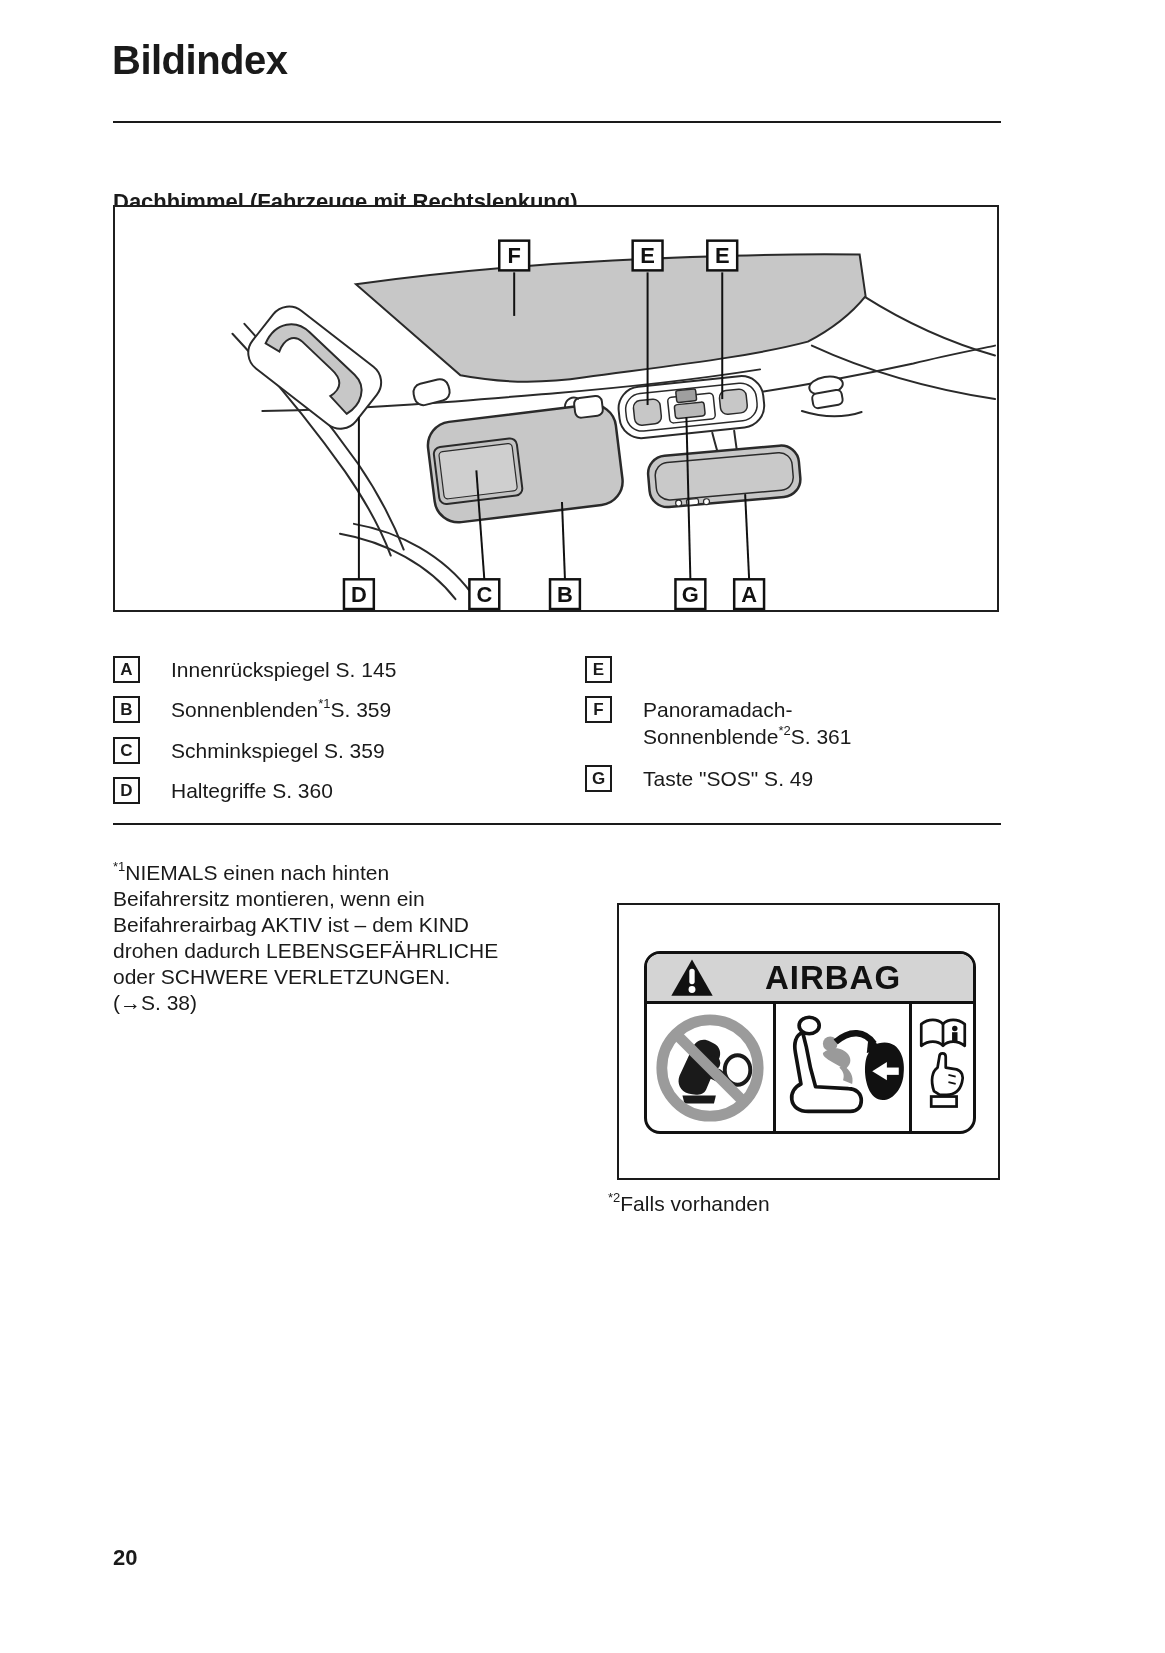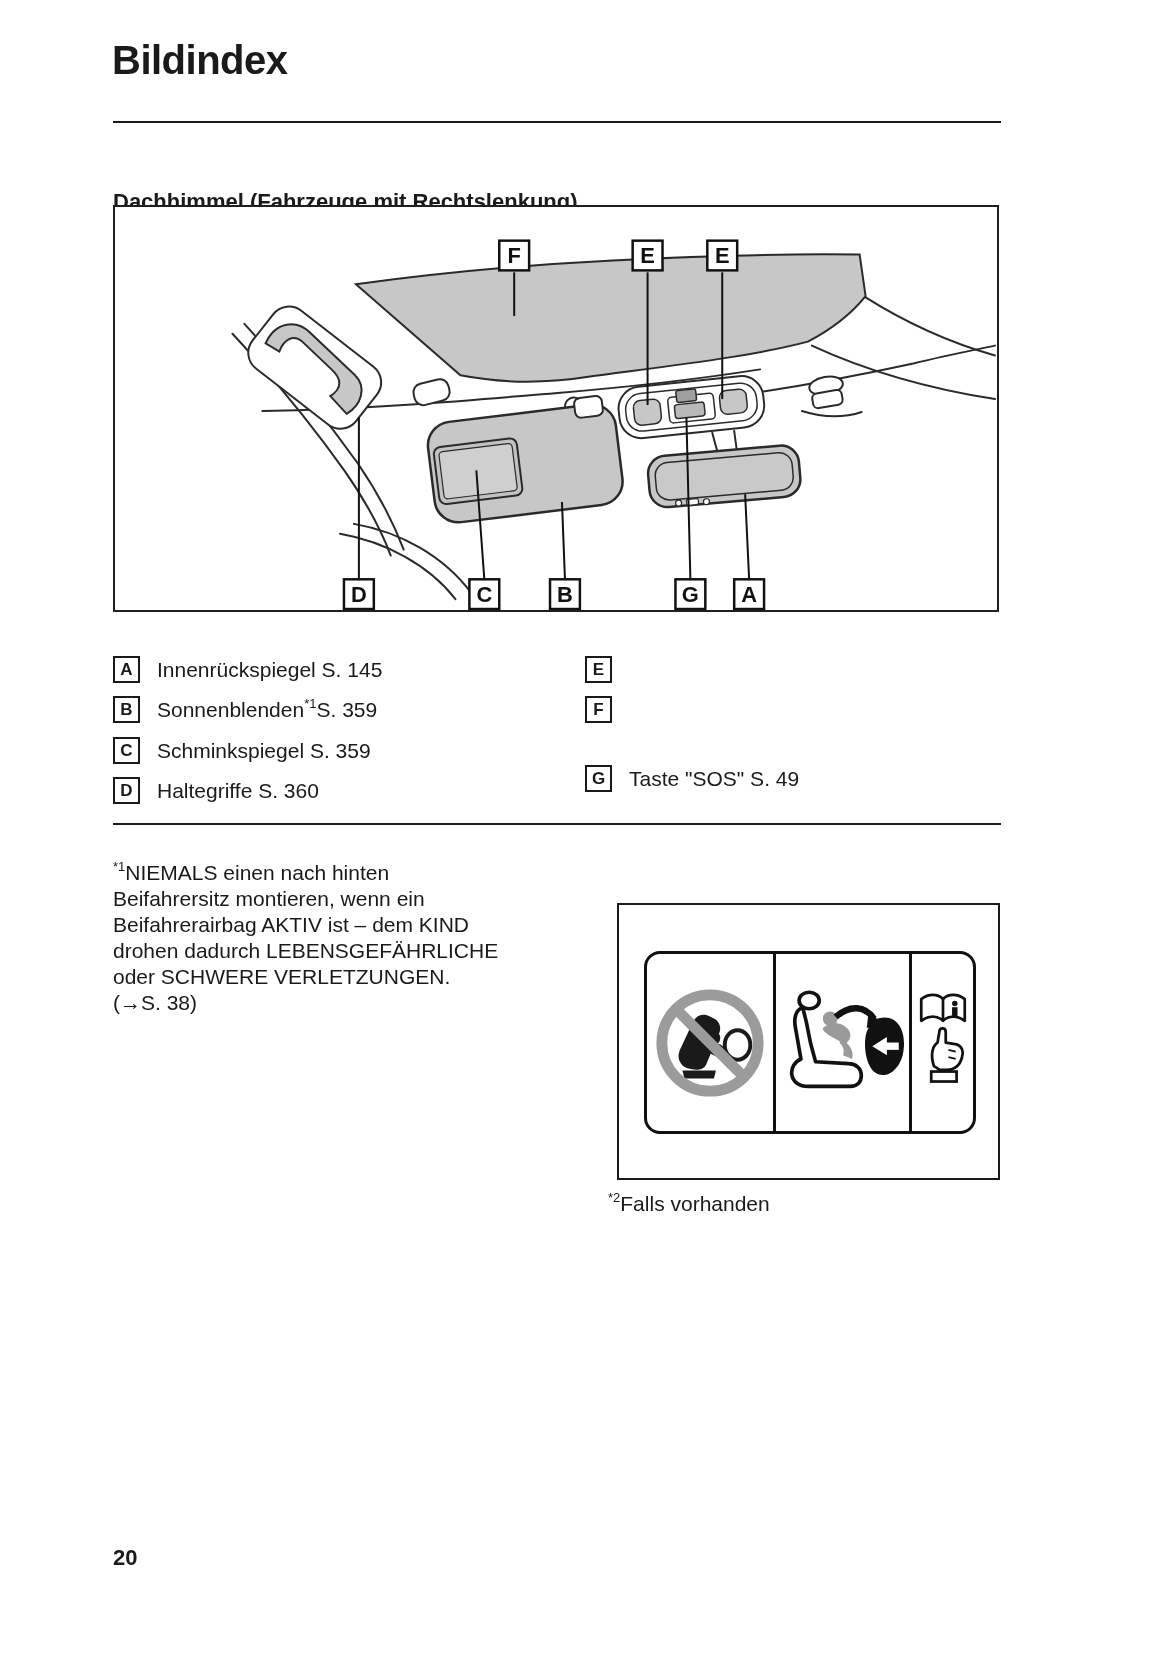--- a/index.html
+++ b/index.html
@@ -8,21 +8,21 @@
   .title{position:absolute;left:112px;top:38px;font-size:40px;font-weight:700;letter-spacing:-0.5px;}
   .rule{position:absolute;left:113px;width:888px;height:2px;background:#1a1a1a;}
   .rule1{top:121px;}
   .rule2{top:823px;height:2px;}
   .subtitle{position:absolute;left:113px;top:141px;font-size:22px;font-weight:700;margin-top:48px;}
   .diagram{position:absolute;left:113px;top:205px;width:886px;height:407px;border:2px solid #1f1f1f;box-sizing:border-box;background:#fff;}
   .diagram svg{display:block;width:100%;height:100%;}
   .legend-row{position:absolute;display:flex;align-items:flex-start;}
   .lbox{flex:0 0 auto;width:23px;height:23px;border:2px solid #1a1a1a;display:flex;align-items:center;justify-content:center;
         font-size:17px;font-weight:700;background:#fff;}
-  .ltext{margin-left:17px;font-size:21px;line-height:27px;}
+  .ltext{margin-left:31px;font-size:21px;line-height:27px;}
   sup{font-size:13px;line-height:0;position:relative;top:-1px;vertical-align:super;}
   .footnote{position:absolute;left:113px;top:860px;width:500px;font-size:21px;line-height:26px;}
   .airbag-figure{position:absolute;left:617px;top:903px;width:383px;height:277px;border:2px solid #1a1a1a;box-sizing:border-box;background:#fff;}
   .airbag-label{position:absolute;left:25px;top:46px;width:332px;height:183px;border:3px solid #111;border-radius:16px;
         background:#fff;overflow:hidden;display:flex;flex-direction:column;box-sizing:border-box;}
   .airbag-header{height:50px;background:#d4d4d4;border-bottom:3px solid #111;display:flex;align-items:center;padding:0 22px;box-sizing:border-box;}
   .airbag-title{flex:1;text-align:center;font-size:33px;font-weight:700;letter-spacing:1px;color:#111;}
   .airbag-body{flex:1;display:flex;min-height:0;}
   .acell{display:flex;align-items:center;justify-content:center;box-sizing:border-box;}
   .acell1{width:129px;border-right:3px solid #111;}
@@ -159,39 +159,48 @@
   <div class="legend-row" style="left:113px;top:777px;">
     <span class="lbox">D</span>
     <span class="ltext"><span>Haltegriffe S. 360</span><sup></sup><span></span></span>
   </div>
 
   <div class="legend-row" style="left:585px;top:656px;">
     <span class="lbox">E</span>
   </div>
   <div class="legend-row" style="left:585px;top:696px;">
     <span class="lbox">F</span>
+    <span class="ltext"><span>Panoramadach-</span><br><span>Sonnenblende</span><sup>*2</sup><span>S. 361</span></span>
   </div>
   <div class="legend-row" style="left:585px;top:765px;">
     <span class="lbox">G</span>
     <span class="ltext"><span>Taste "SOS" S. 49</span><sup></sup><span></span></span>
   </div>
 
   <div class="rule rule2"></div>
 
   <div class="footnote">
     <div><sup>*1</sup><span>NIEMALS einen nach hinten</span></div>
     <div>Beifahrersitz montieren, wenn ein</div>
     <div>Beifahrerairbag AKTIV ist – dem KIND</div>
     <div>drohen dadurch LEBENSGEFÄHRLICHE</div>
     <div>oder SCHWERE VERLETZUNGEN.</div>
     <div>(→S. 38)</div>
   </div>
 
   <div class="airbag-figure">
     <div class="airbag-label">
+      <div class="airbag-header">
+        <svg width="46" height="42" viewBox="0 0 60 54">
+          <polygon points="30,3 57,50 3,50" fill="#111"></polygon>
+          <rect x="26.5" y="15" width="7" height="20" rx="3.5" fill="#fff"></rect>
+          <circle cx="30" cy="42" r="4.5" fill="#fff"></circle>
+        </svg>
+        <span class="airbag-title">AIRBAG</span>
+      </div>
       <div class="airbag-body">
         <div class="acell acell1">
           <svg width="118" height="118" viewBox="0 0 120 120">
             <path d="M38,86 C30,84 26,76 29,68 L42,40 C45,32 53,29 60,33 L64,35 C70,38 72,45 69,51 L56,82 C53,88 45,88 38,86 Z" fill="#1a1a1a"></path>
             <circle cx="63" cy="55" r="7.5" fill="#1a1a1a"></circle>
             <path d="M58,62 C64,58 72,60 75,66 L70,76 C64,72 58,70 54,68 Z" fill="#1a1a1a"></path>
             <path d="M32,88 L66,88 L64,96 L34,96 Z" fill="#1a1a1a"></path>
             <ellipse cx="88" cy="62" rx="13" ry="15" fill="#fff" stroke="#1a1a1a" stroke-width="4"></ellipse>
             <circle cx="60" cy="60" r="49" fill="none" stroke="#9b9b9b" stroke-width="11"></circle>
             <line x1="27" y1="27" x2="93" y2="93" stroke="#9b9b9b" stroke-width="11"></line>

